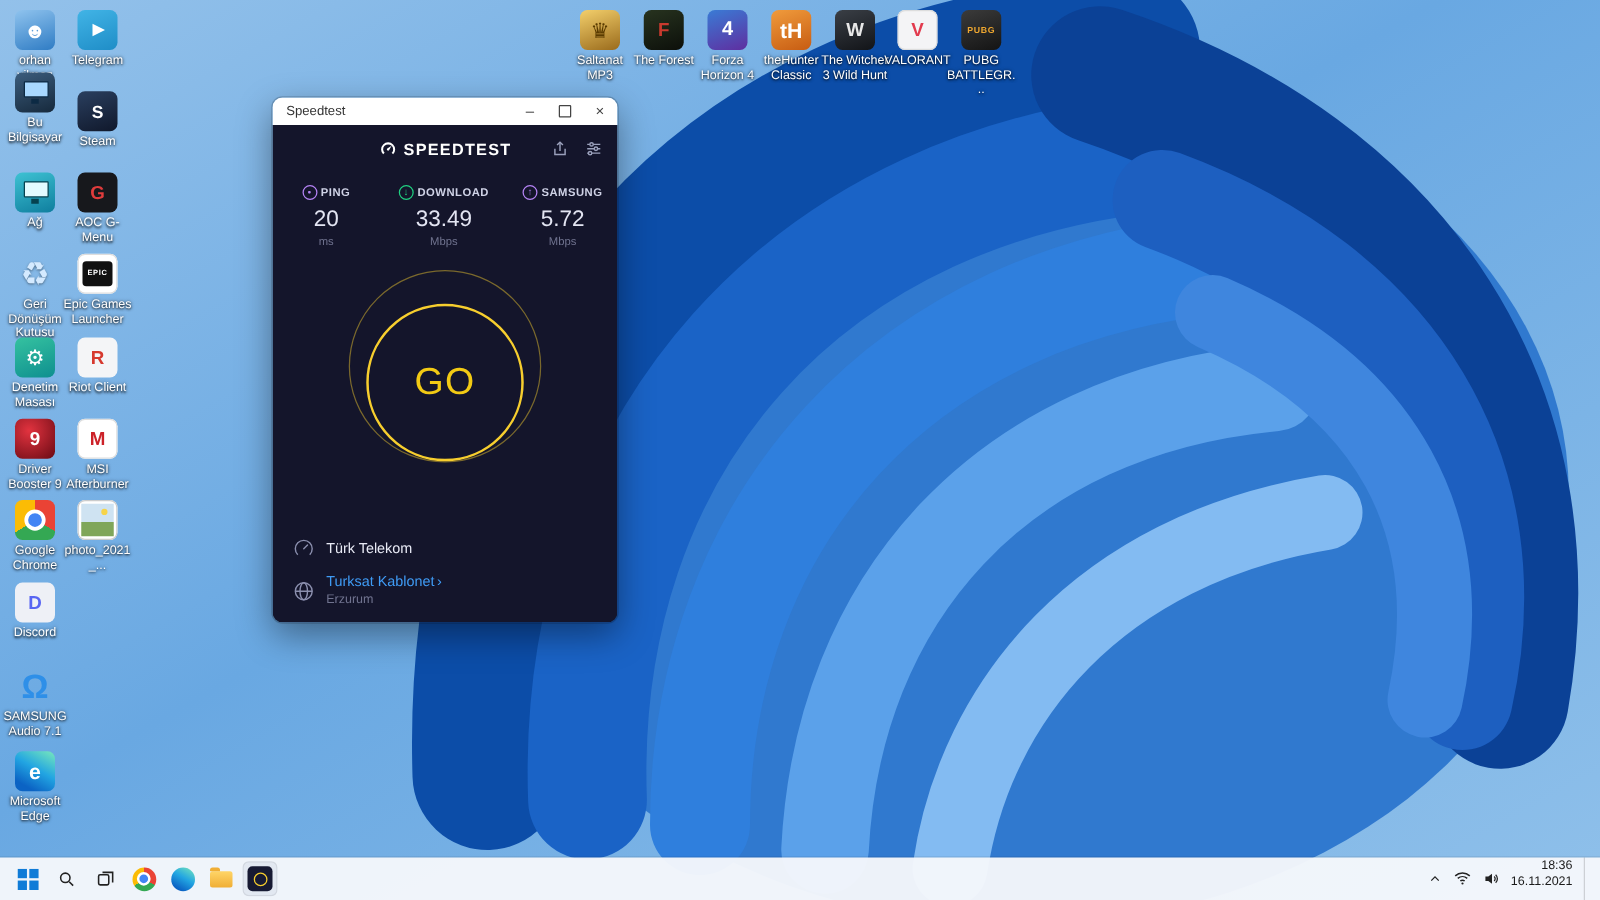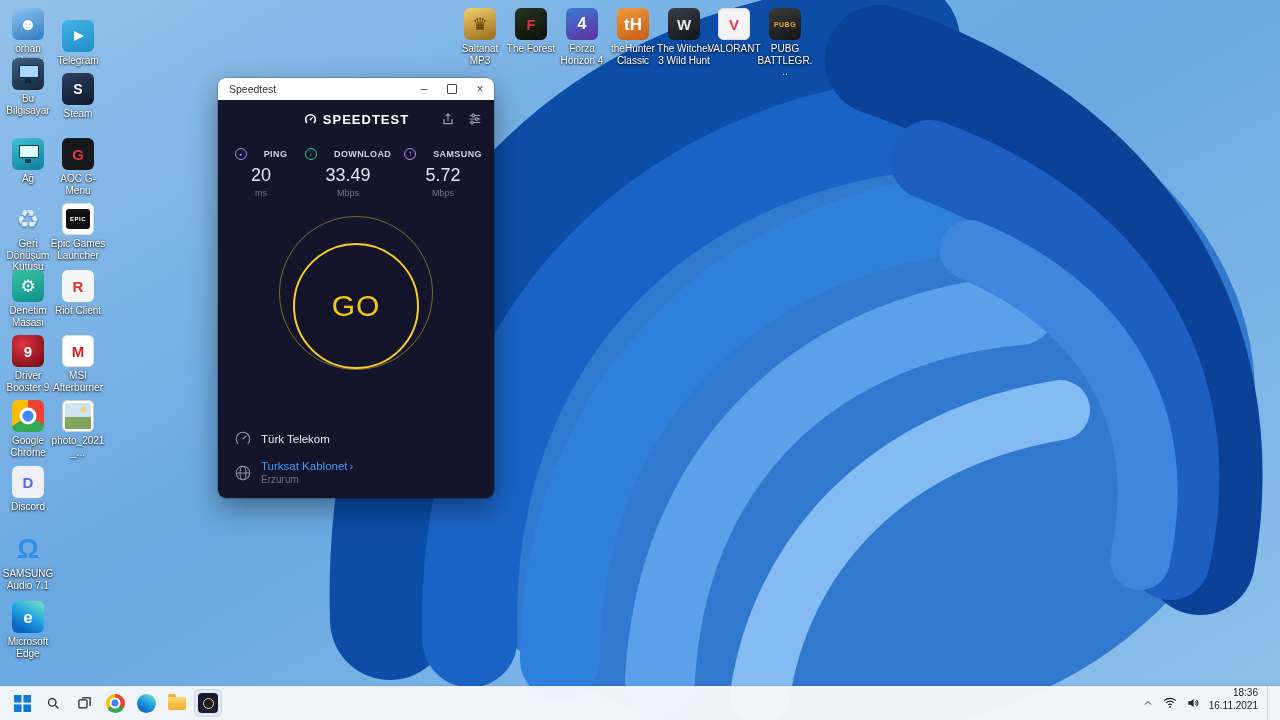--- a/index.html
+++ b/index.html
@@ -75,21 +75,21 @@
   .ctl{width:28px;height:100%;display:flex;align-items:center;justify-content:center;font-size:12px;color:#444}
   .ctl .maxbox{width:8px;height:8px;border:1px solid #444;border-radius:1px}
   .winbody{height:398px;background:#14152b;position:relative}
   .st-header{position:relative;padding-top:12px;height:24px}
   .logo{display:flex;align-items:center;justify-content:center;gap:5px}
   .logo .logotext{color:#fff;font-size:13px;font-weight:bold;letter-spacing:1px}
   .hicons{position:absolute;right:12px;top:12px;display:flex;gap:13px;align-items:center}
   .hicons span{display:inline-flex;cursor:pointer}
   .stats{display:flex;justify-content:space-between;padding:12px 12px 0 12px}
   .stat{text-align:center;min-width:62px}
-  .slabel{display:flex;align-items:center;justify-content:center;gap:17px;font-size:9px;font-weight:bold;
+  .slabel{display:flex;align-items:center;justify-content:center;gap:3px;font-size:9px;font-weight:bold;
     color:#cfd2e6;letter-spacing:.4px}
   .si{width:12px;height:12px;border-radius:50%;display:inline-flex;align-items:center;justify-content:center;font-size:8px;line-height:1;box-sizing:border-box}
   .si-ping{border:1.5px solid #b583f5;color:#b583f5;font-size:5px}
   .si-down{border:1.5px solid #1fcf80;color:#1fcf80}
   .si-up{border:1.5px solid #b583f5;color:#b583f5}
   .sval{margin-top:5px;font-size:18px;color:#e3e5f2}
   .sunit{margin-top:2px;font-size:9px;color:#70738f}
   .go-wrap{display:flex;justify-content:center;margin-top:18px}
   .go-outer{width:152px;height:152px;border:1px solid rgba(247,206,46,.45);border-radius:50%;
     display:flex;align-items:flex-end;justify-content:center}
@@ -202,21 +202,21 @@
     </span>
   <span class="lbl">SAMSUNG Audio 7.1</span>
 </div>
 <div class="di" style="left:0;top:601px">
   <span class="box t-edge">
       <span class="g">e</span>
     </span>
   <span class="lbl">Microsoft Edge</span>
 </div>
 
-<div class="di" style="left:50px;top:20px">
+<div class="di" style="left:50px;top:8px">
   <span class="box t-telegram">
       <span class="g"></span>
     </span>
   <span class="lbl">Telegram</span>
 </div>
 <div class="di" style="left:50px;top:73px">
   <span class="box t-steam">
       <span class="g">S</span>
     </span>
   <span class="lbl">Steam</span>

